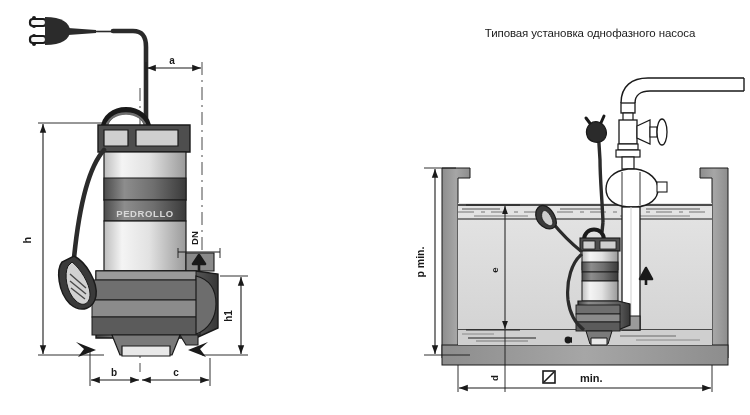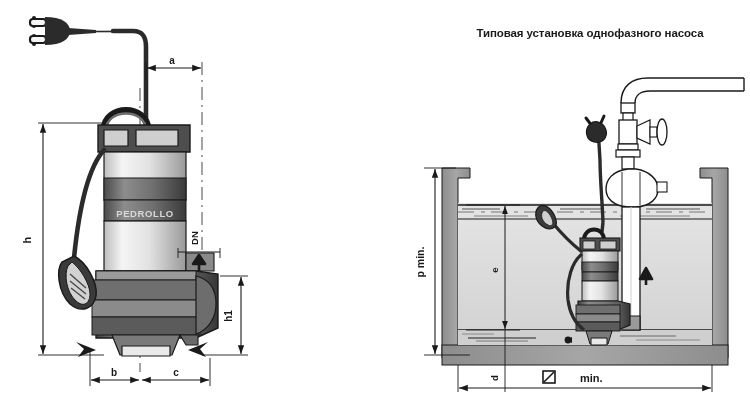--- a/index.html
+++ b/index.html
@@ -1,21 +1,21 @@
 <!DOCTYPE html>
 <html><head>
 <meta charset="utf-8">
 <style>
   html,body{margin:0;padding:0;background:#ffffff;}
   body{width:750px;height:415px;position:relative;overflow:hidden;
        font-family:"Liberation Sans","DejaVu Sans",sans-serif;}
   .stage{position:absolute;left:0;top:0;width:750px;height:415px;}
   svg{display:block;}
   .ttl{position:absolute;left:450px;top:27px;width:280px;text-align:center;
-       font-size:11.5px;font-weight:bold;color:#1a1a1a;letter-spacing:-0.1px;}
+       font-size:11.5px;font-weight:normal;color:#1a1a1a;letter-spacing:-0.1px;}
 </style>
 </head>
 <body>
 
 <div class="stage">
 
 <svg width="750" height="415" viewBox="0 0 750 415">
   <defs>
     <linearGradient id="gBodyLight" x1="0" y1="0" x2="1" y2="0">
       <stop offset="0%" stop-color="#bdbdbd"></stop>

